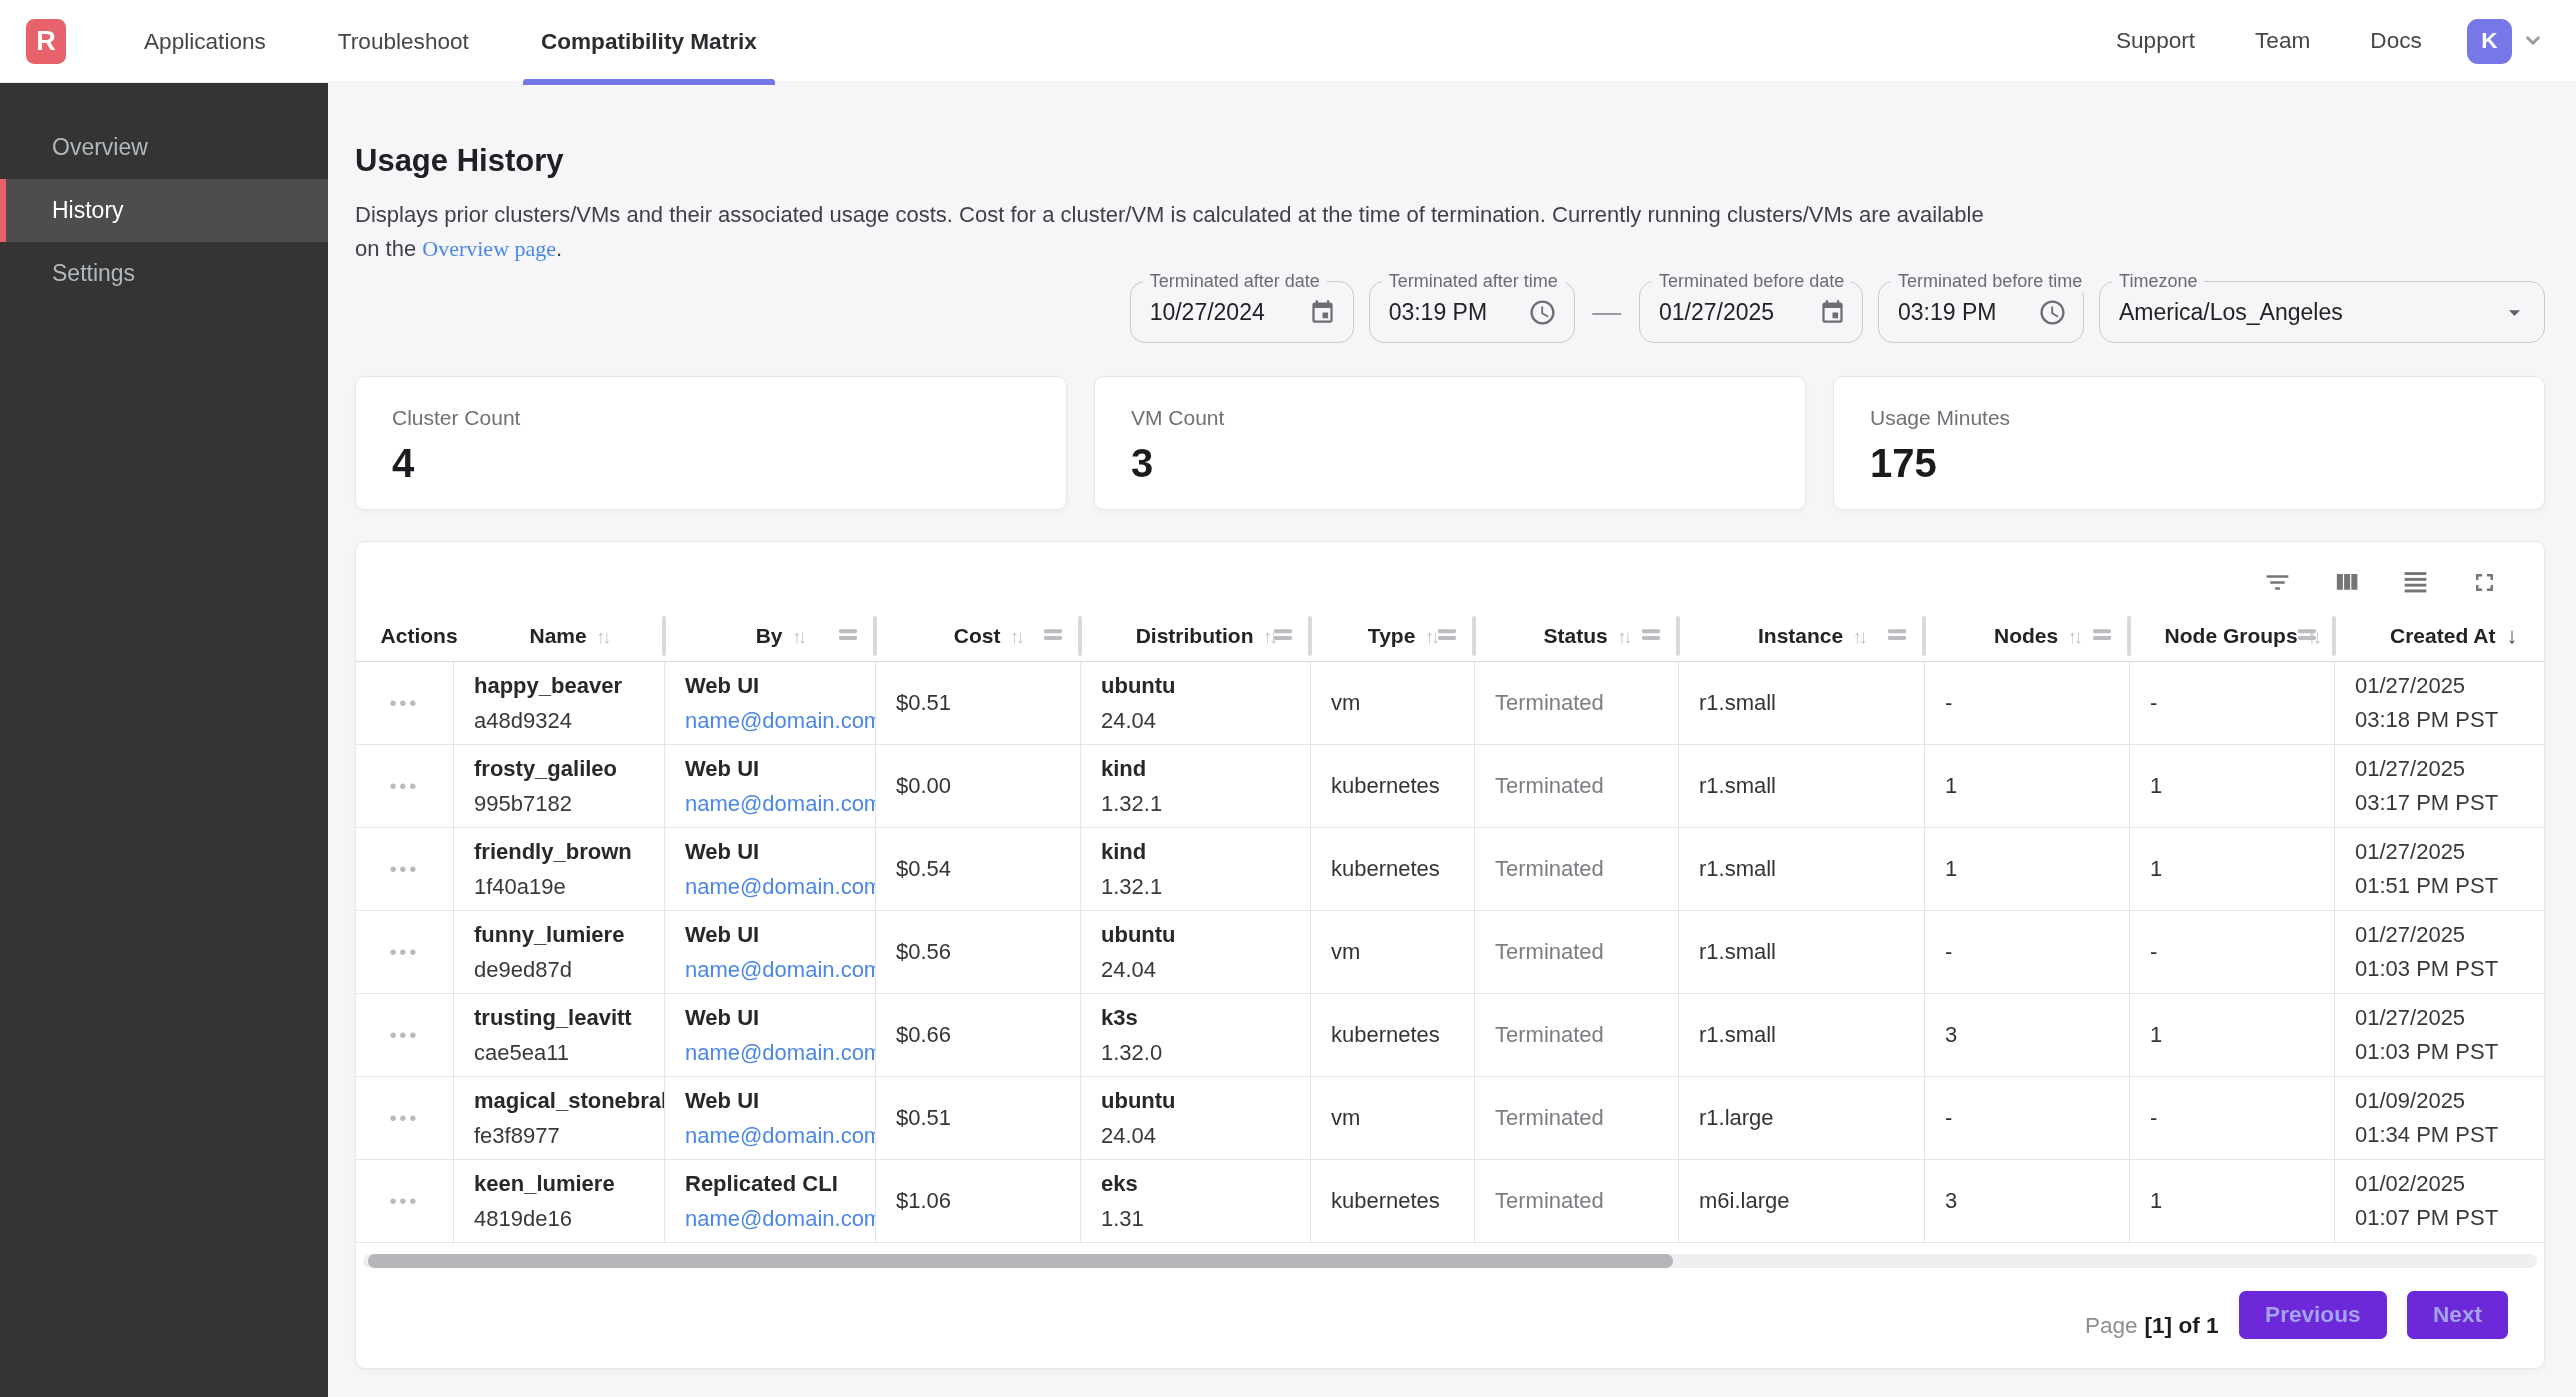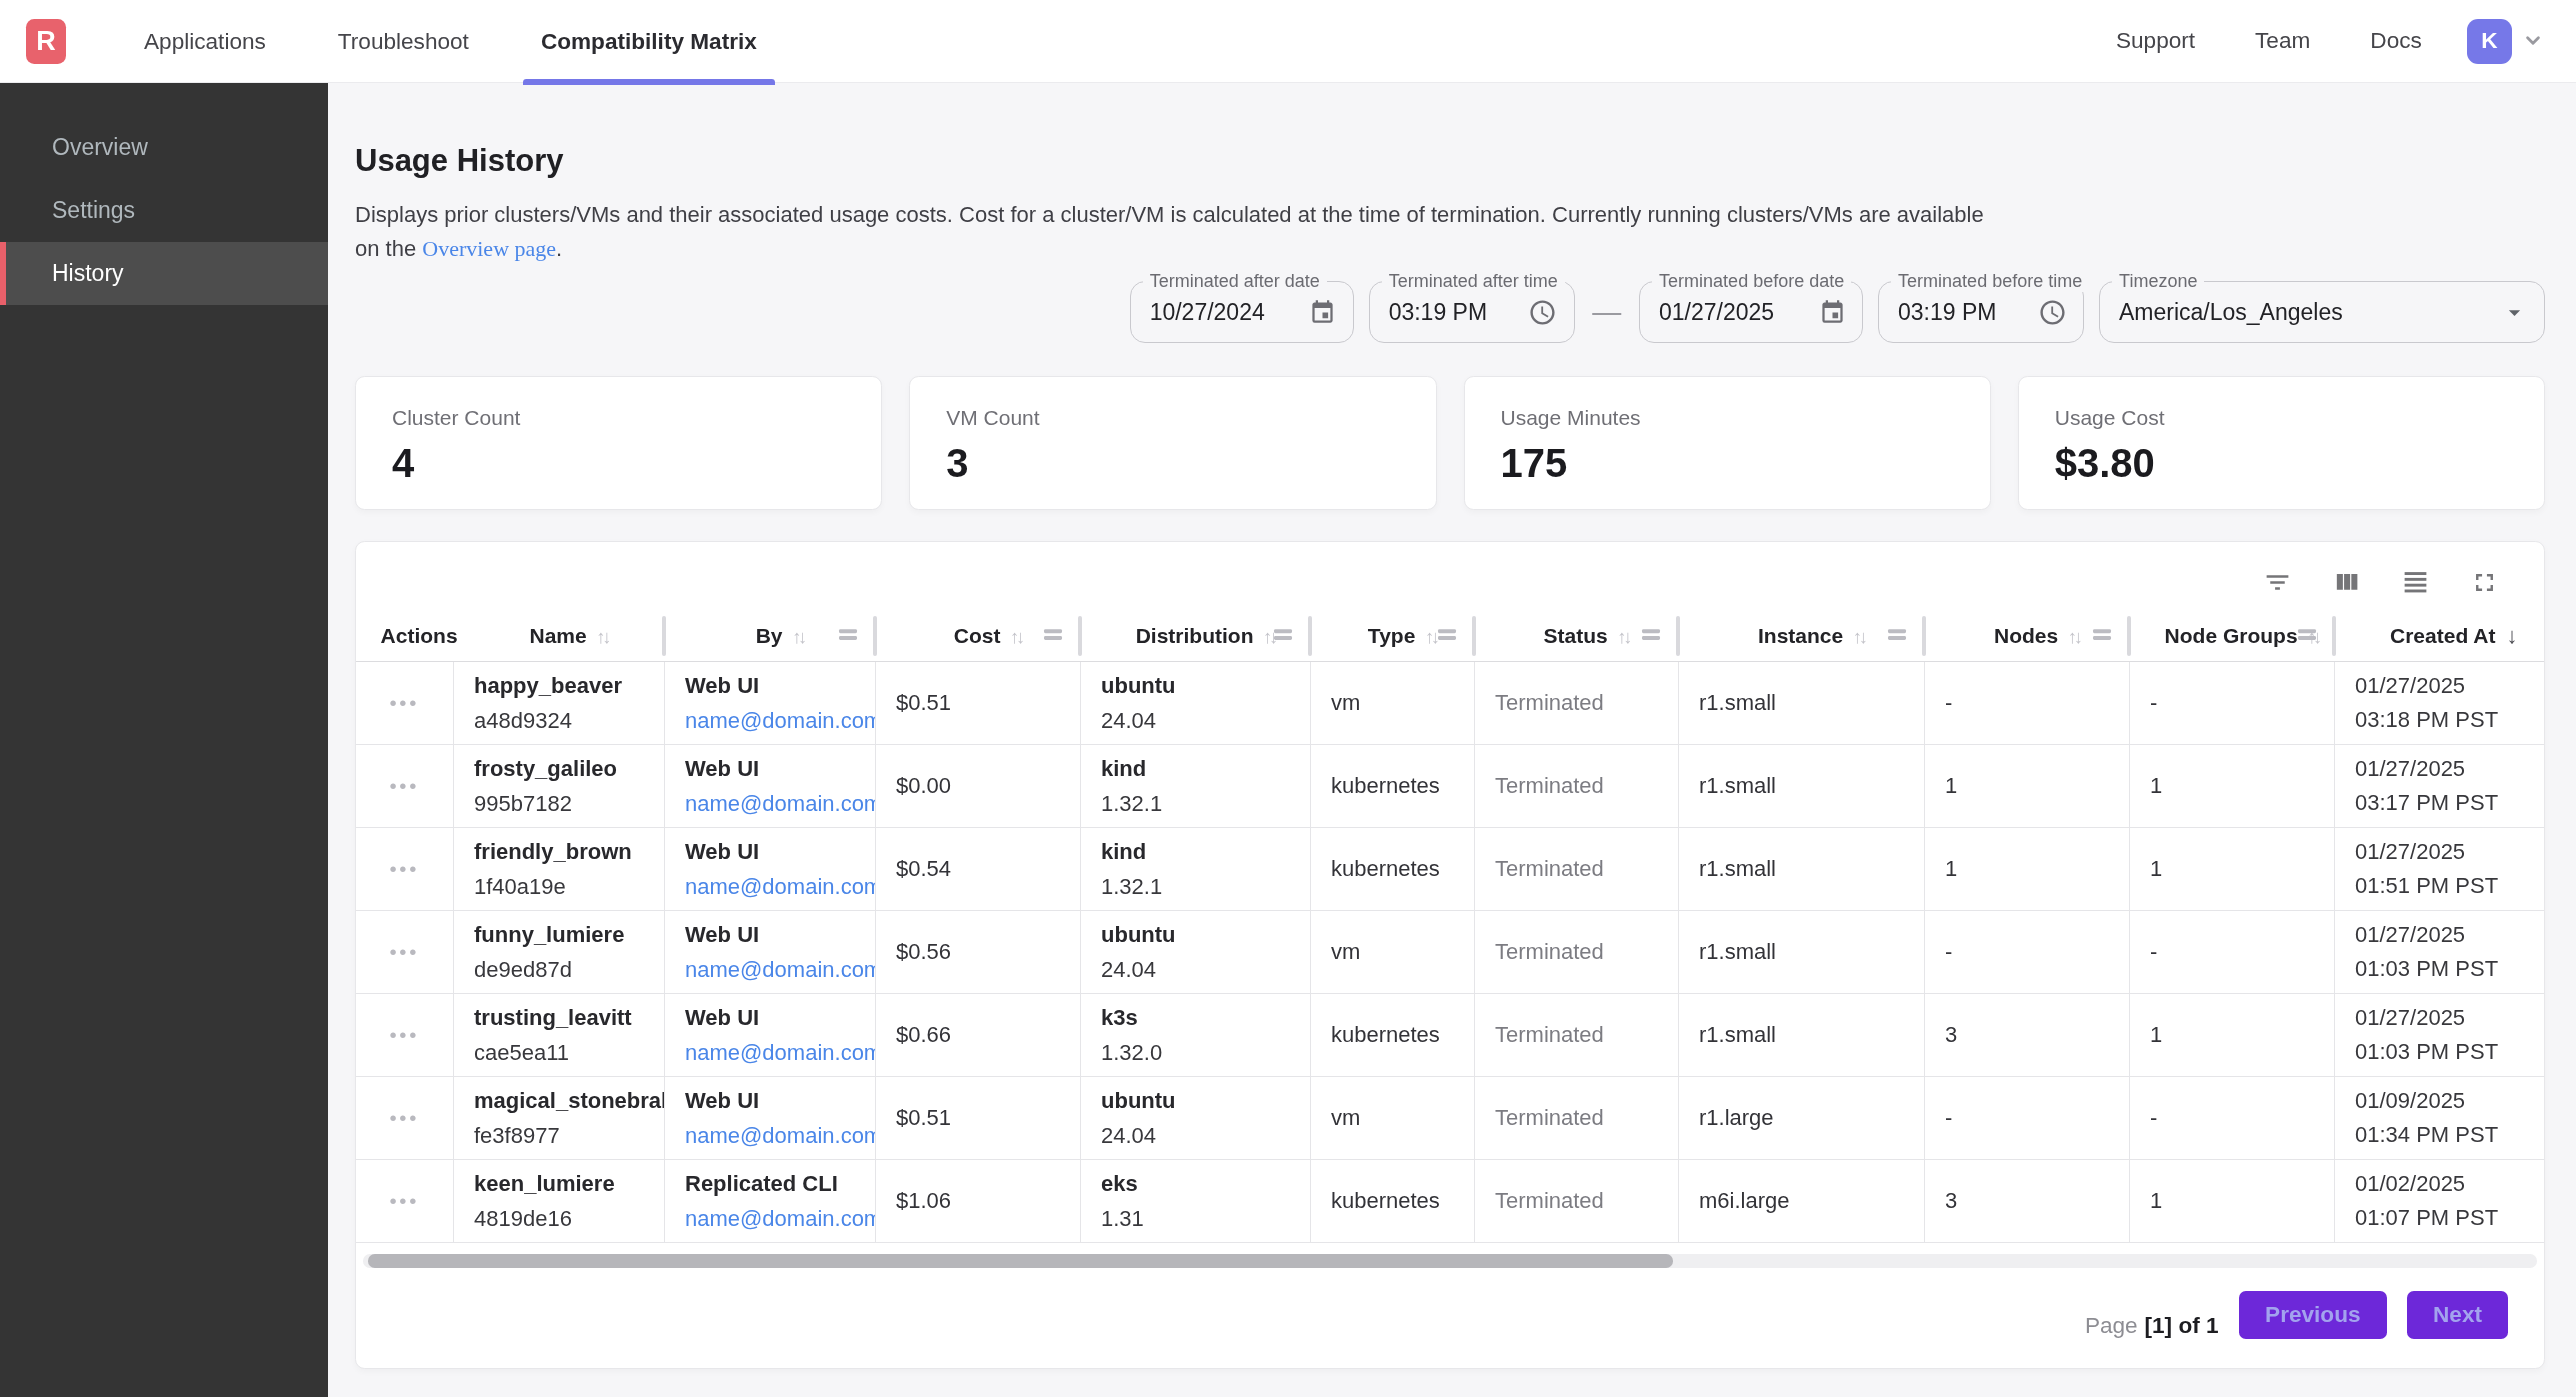--- a/index.html
+++ b/index.html
@@ -113,22 +113,22 @@
         <svg width="26" height="26" viewBox="0 0 24 24">
             <polyline points="7,10 12,15 17,10" fill="none" stroke="#9a9aa0" stroke-width="2.6" stroke-linecap="round" stroke-linejoin="round"></polyline>
           </svg>
       </span>
     </div>
   </div>
 </div>
 
 <div class="sidebar">
   <div class="side-item">Overview</div>
+  <div class="side-item active">History</div>
   <div class="side-item">Settings</div>
-  <div class="side-item active">History</div>
 </div>
 
 <div class="main">
 
   <div class="page-title">Usage History</div>
   <div class="page-desc"><span>Displays prior clusters/VMs and their associated usage costs. Cost for a cluster/VM is calculated at the time of termination. Currently running clusters/VMs are available on the </span><span class="desc-link">Overview page</span><span>.</span></div>
 
   <div class="filters">
     <div class="field f-date">
       <span class="flabel">Terminated after date</span>
@@ -183,24 +183,20 @@
       <div class="stat-label">Cluster Count</div>
       <div class="stat-value">4</div>
     </div>
     <div class="stat-card">
       <div class="stat-label">VM Count</div>
       <div class="stat-value">3</div>
     </div>
     <div class="stat-card">
       <div class="stat-label">Usage Minutes</div>
       <div class="stat-value">175</div>
-    </div>
-    <div class="stat-card">
-      <div class="stat-label">Usage Cost</div>
-      <div class="stat-value">$3.80</div>
     </div>
   </div>
 
   <div class="table-card">
     <div class="toolbar">
       <span class="tool-btn">
         <svg width="29" height="29" viewBox="0 0 24 24" fill="#757578">
             <path d="M10 18h4v-2h-4v2zM3 6v2h18V6H3zm3 7h12v-2H6v2z"></path>
           </svg>
       </span>

